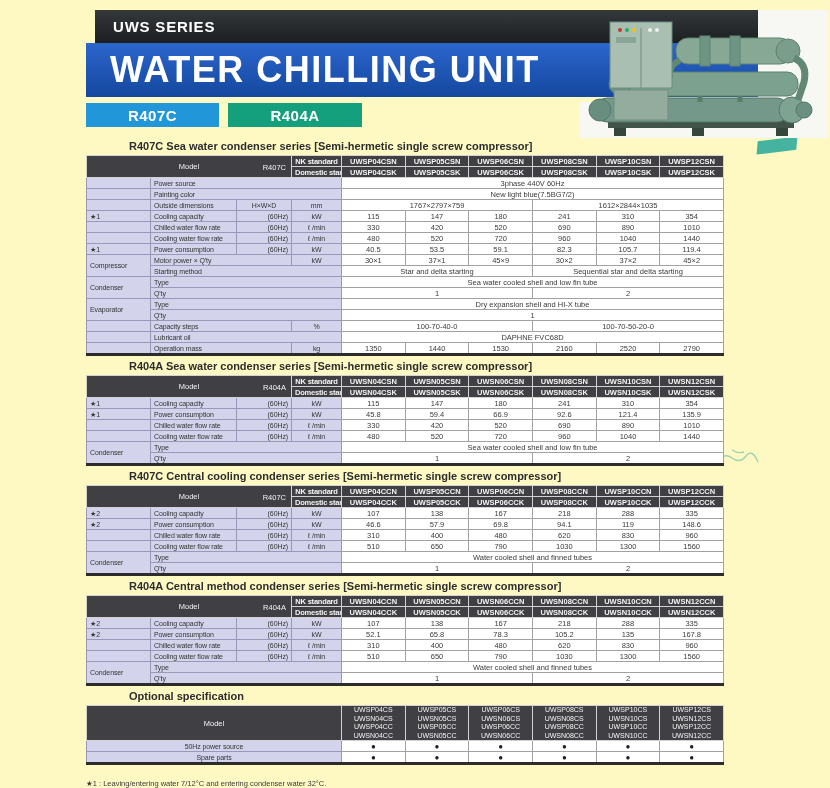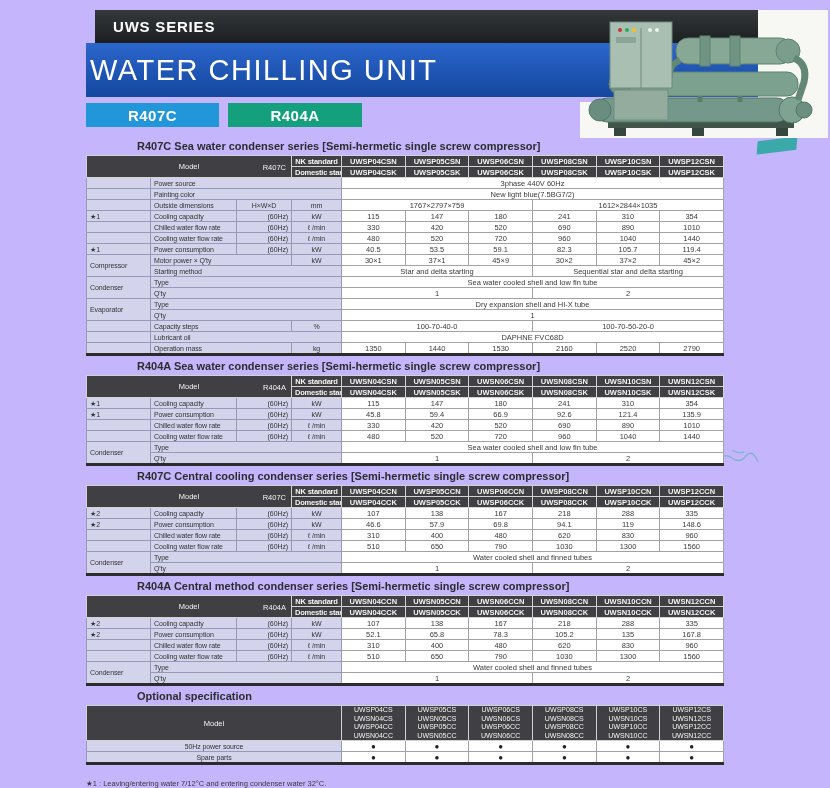--- a/index.html
+++ b/index.html
@@ -1,39 +1,39 @@
 <!DOCTYPE html>
 <html><head>
 <meta charset="utf-8">
 <style>
   html,body{margin:0;padding:0;background:#d9d9d6;}
-  .page{position:relative;width:830px;height:788px;background:#c4b5fd;overflow:hidden;
+  .page{position:relative;width:830px;height:788px;background:#fef9c3;overflow:hidden;
         font-family:"Liberation Sans",sans-serif;color:#3a3a3a;}
 
   
   .bar-dark{position:absolute;left:95px;top:10px;width:663px;height:33px;
             background:linear-gradient(#34383a,#1c1f21);display:flex;align-items:center;z-index:1;}
   .bar-dark .series{color:#fff;font-size:15px;font-weight:700;letter-spacing:.8px;margin-left:18px;}
   .bar-blue{position:absolute;left:86px;top:43px;width:672px;height:54px;
             background:linear-gradient(#2c66cc,#14479f);display:flex;align-items:center;z-index:1;}
-  .bar-blue .title{color:#fff;font-size:29px;font-weight:400;letter-spacing:1.5px;margin-left:4px;white-space:nowrap;}
+  .bar-blue .title{color:#fff;font-size:36px;font-weight:700;letter-spacing:1.5px;margin-left:24px;white-space:nowrap;}
   .badge{position:absolute;top:103px;height:24px;display:flex;align-items:center;justify-content:center;
          color:#fff;font-size:15px;font-weight:700;letter-spacing:.5px;z-index:1;}
   .badge-blue{left:86px;width:133px;background:#2196d8;}
   .badge-teal{left:228px;width:134px;background:#14a07c;}
   .photo{position:absolute;left:580px;top:10px;width:248px;height:128px;z-index:2;}
 
   
   .artifact1{position:absolute;left:757px;top:139px;width:40px;height:13px;background:#23a79a;
              transform:rotate(-7deg) skewX(-12deg);opacity:.85;z-index:0;}
   .artifact2{position:absolute;left:712px;top:444px;width:60px;height:26px;z-index:0;opacity:.55;}
 
   
   .content{position:absolute;left:86px;top:138px;width:734px;z-index:1;}
-  h3.sec{margin:4px 16px 2px;font-size:11px;line-height:13px;font-weight:700;color:#2d2d2d;white-space:nowrap;padding-left:35px;}
+  h3.sec{margin:4px 8px 2px;font-size:11px;line-height:13px;font-weight:700;color:#2d2d2d;white-space:nowrap;padding-left:35px;}
   h3.sec:first-child{margin-top:2px;}
   h3.sec .bracket{margin-left:3px;}
 
   table.spec{border-collapse:collapse;table-layout:fixed;width:638px;
              border:1px solid #8a8a8a;border-bottom:3px solid #2c2c2c;}
   table.spec td,table.spec th{height:10px;padding:0 3px;font-size:7.5px;line-height:9px;
              text-align:center;overflow:hidden;white-space:nowrap;border:1px solid #a2a2a2;}
   table.spec td{background:#fff;color:#3a3a3a;}
   table.spec td.lab{background:#d3d4eb;text-align:left;border-color:#9898b8;
                     font-size:7px;letter-spacing:-.1px;color:#333;}

